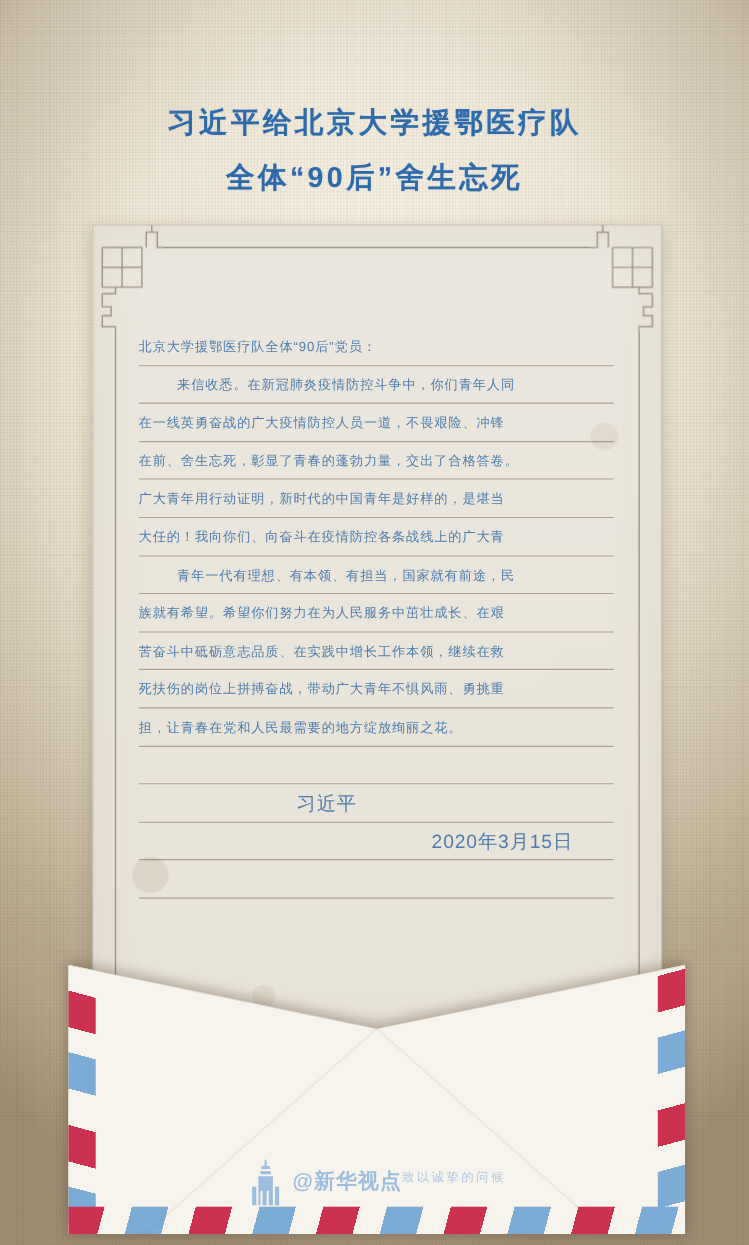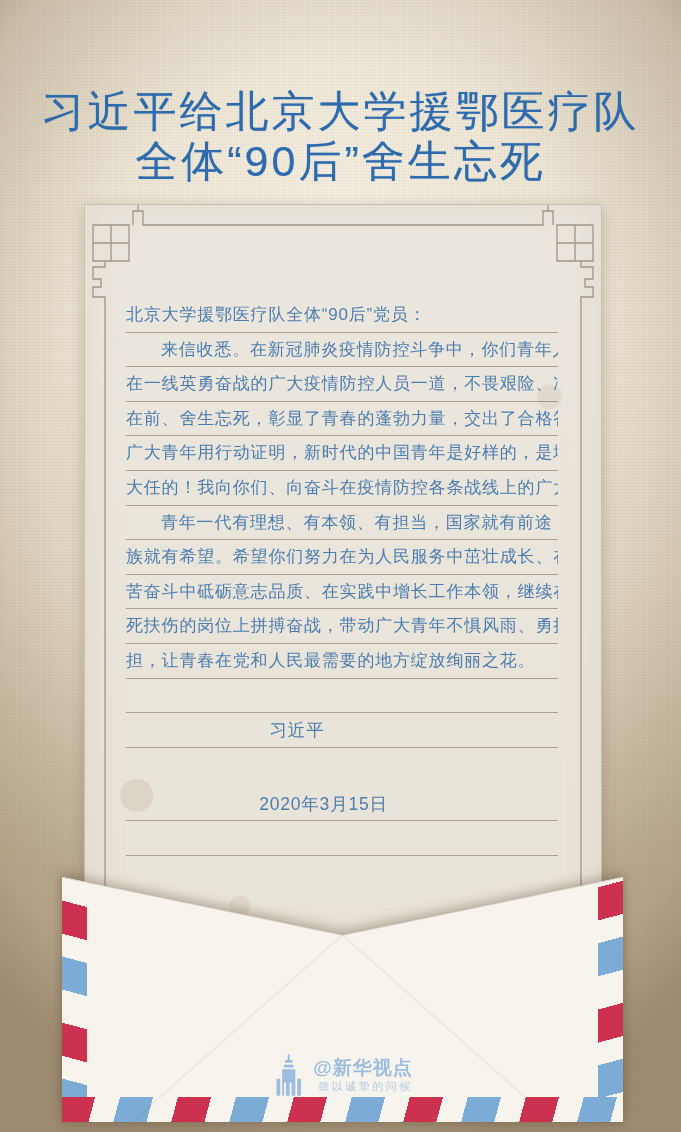--- a/index.html
+++ b/index.html
@@ -16,21 +16,21 @@
   }
   .vignette{
     position:absolute;inset:0;z-index:1;pointer-events:none;
     background:radial-gradient(ellipse 78% 62% at 50% 40%, rgba(0,0,0,0) 55%, rgba(112,92,66,0.20) 86%, rgba(92,72,48,0.38) 100%);
   }
 
   
   .title{
     position:absolute;top:86px;left:0;width:100%;z-index:2;
     text-align:center;color:#2e6bad;
-    font-size:43px;font-weight:400;letter-spacing:3px;line-height:50px;
+    font-size:26px;font-weight:700;letter-spacing:3px;line-height:50px;
     text-shadow:0 0 1px rgba(46,107,173,0.4);
   }
 
   
   .sheet{
     position:absolute;left:84px;top:204px;width:518px;height:740px;z-index:2;
     background:
       radial-gradient(circle at 10% 80%, rgba(150,130,105,0.16) 0 16px, rgba(150,130,105,0) 17px),
       radial-gradient(circle at 90% 26%, rgba(150,130,105,0.12) 0 12px, rgba(150,130,105,0) 13px),
       radial-gradient(circle at 30% 95%, rgba(150,130,105,0.12) 0 10px, rgba(150,130,105,0) 11px),
@@ -42,26 +42,26 @@
   .border-svg{position:absolute;left:0;top:0;}
 
   .letter-body{
     position:absolute;left:41px;top:93px;width:432px;
   }
   .line{
     height:34.6px;line-height:34.6px;
     box-sizing:border-box;
     border-bottom:1px solid rgba(136,118,95,0.62);
     color:#4d7dae;
-    font-size:17px;letter-spacing:0.8px;
+    font-size:12px;letter-spacing:0.8px;
     white-space:nowrap;overflow:hidden;
   }
   .line.indent{text-indent:35px;}
   .line.sig{text-align:center;padding-right:90px;font-size:17.5px;}
-  .line.date{text-align:center;padding-right:37px;font-size:17.5px;margin-top:39px;}
+  .line.date{text-align:right;padding-right:37px;font-size:17.5px;}
 
   
   .envelope-wrap{
     position:absolute;left:62px;top:877px;width:561px;height:245px;z-index:3;
     filter:drop-shadow(0 -4px 6px rgba(80,60,40,0.28)) drop-shadow(0 3px 5px rgba(80,60,40,0.22));
   }
   .envelope{
     position:absolute;inset:0;
     background:#f7f4ed;
     clip-path:polygon(0 0, 50% 58px, 100% 0, 100% 100%, 0 100%);
@@ -81,21 +81,21 @@
     left:0;right:0;bottom:0;height:25px;
     background:repeating-linear-gradient(105deg,
       #cd3150 0 32px, #f7f4ed 32px 56px, #7cacd6 56px 88px, #f7f4ed 88px 112px);
   }
   .crease-svg{position:absolute;left:0;top:0;}
 
   .logo{
     position:absolute;left:50%;top:176px;transform:translateX(-50%);
     display:flex;align-items:center;gap:9px;
   }
-  .logo-texts{display:flex;flex-direction:column;text-align:right;}
+  .logo-texts{display:flex;flex-direction:row;}
   .logo-handle{font-size:19px;font-weight:700;color:#9cbdde;letter-spacing:1px;line-height:22px;}
   .logo-sub{font-size:11px;color:#aec8e2;letter-spacing:2.5px;line-height:15px;}
 </style>
 </head>
 <body>
 
 <div class="poster">
 
   <div class="title">
     <div>习近平给北京大学援鄂医疗队</div>

